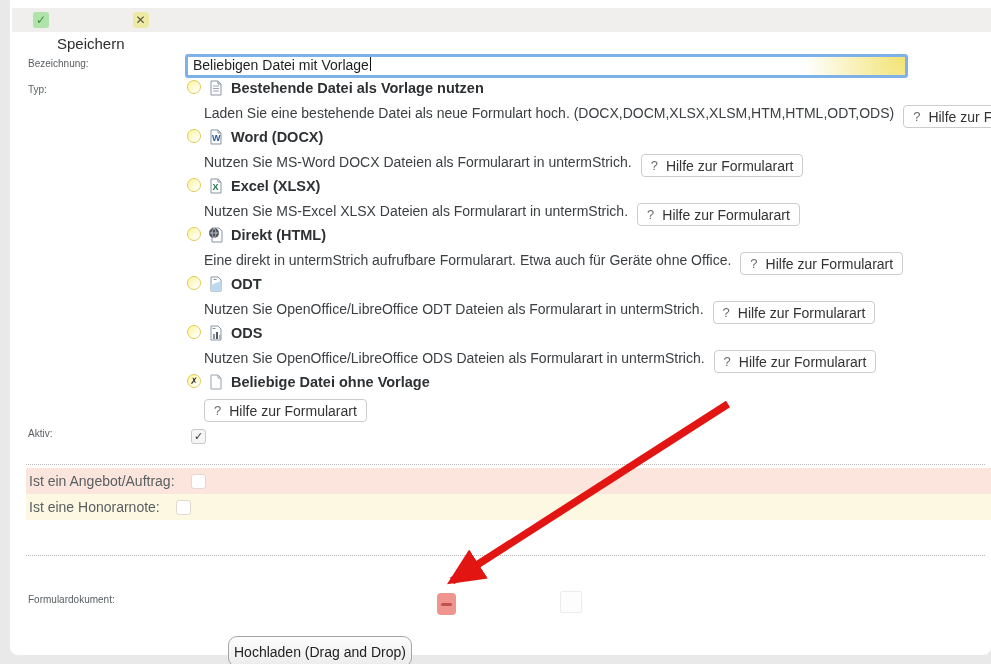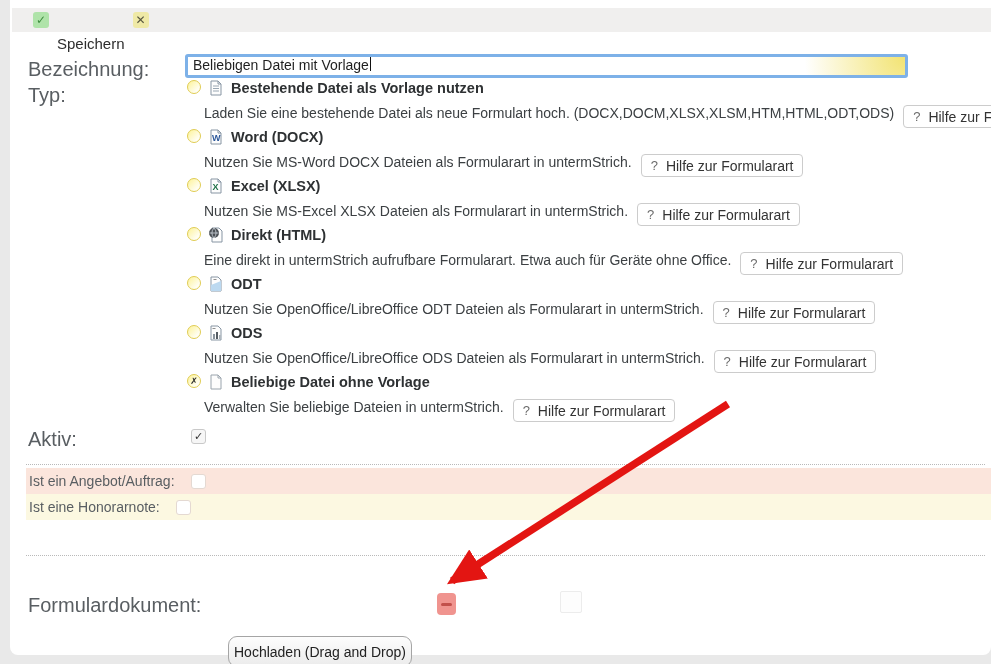--- a/index.html
+++ b/index.html
@@ -13,21 +13,21 @@
   .toolbar{position:absolute;left:2px;right:0;top:8px;height:24px;background:#f0efee;
            display:flex;align-items:center;padding-left:21px;box-sizing:border-box;gap:8px;}
   .tb-btn{display:flex;align-items:center;gap:8px;cursor:pointer;}
   .tb-ic{width:16px;height:16px;border-radius:3px;display:flex;align-items:center;justify-content:center;
          font-size:12px;line-height:16px;}
   .tb-check{background:#afe3a9;color:#3f8d3f;font-weight:bold;}
   .tb-x{background:#efe9a6;color:#55543e;}
   .tb-label{font-size:15px;color:#2d2d2d;margin-top:46px;}
 
   
-  .flabel{position:absolute;left:18px;font-size:20px;color:#595e62;white-space:nowrap;}
+  .flabel{position:absolute;left:18px;font-size:10px;color:#595e62;white-space:nowrap;}
 
   
   .text-input{position:absolute;left:175px;top:54px;width:723px;height:24px;box-sizing:border-box;
               border:3px solid #7db1e8;border-radius:3px;
               background:#fff;
               background-image:radial-gradient(circle at 100% 0%, #f2e372 0%, rgba(255,255,255,0) 14%);
               display:flex;align-items:flex-start;padding:0 5px;font-size:14px;color:#1f1f1f;}
   .caret{display:inline-block;width:1px;height:14px;background:#111;margin-left:1px;}
 
   
@@ -219,21 +219,20 @@
       <div class="option">
         <div class="opt-title">
           <span class="radio">✗</span>
           <svg class="fticon" viewBox="0 0 16 16">
             <path d="M3 1h7l3 3v11H3z" fill="#fdfdfd" stroke="#9aa4ad" stroke-width="1"></path>
             <path d="M10 1v3h3" fill="none" stroke="#9aa4ad" stroke-width="1"></path>
           </svg>
           <b>Beliebige Datei ohne Vorlage</b>
         </div>
         <div class="opt-desc">
-          <span>Verwalten Sie beliebige Dateien in untermStrich.</span>
           <span class="help-btn">
             <span class="help-q">?</span>
             <span class="help-txt">Hilfe zur Formularart</span>
           </span>
         </div>
       </div>
 
     </div>
 
     <div class="flabel" style="top:428px;">Aktiv:</div>

